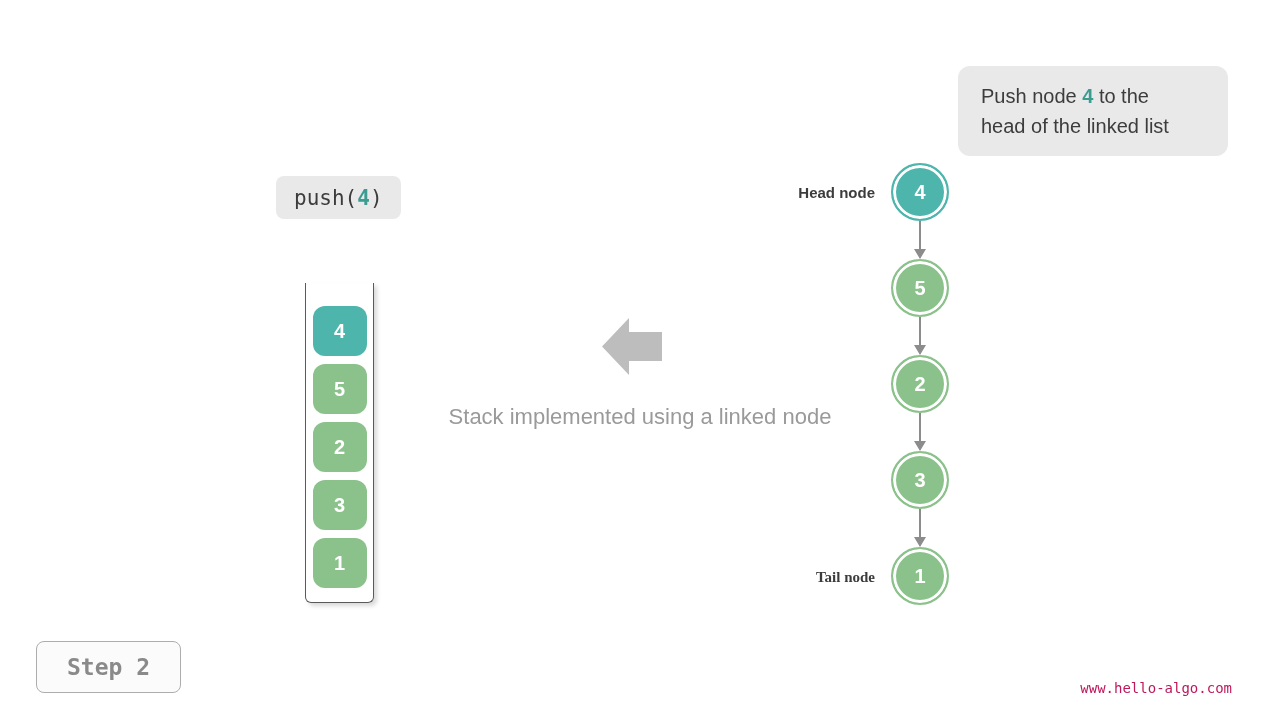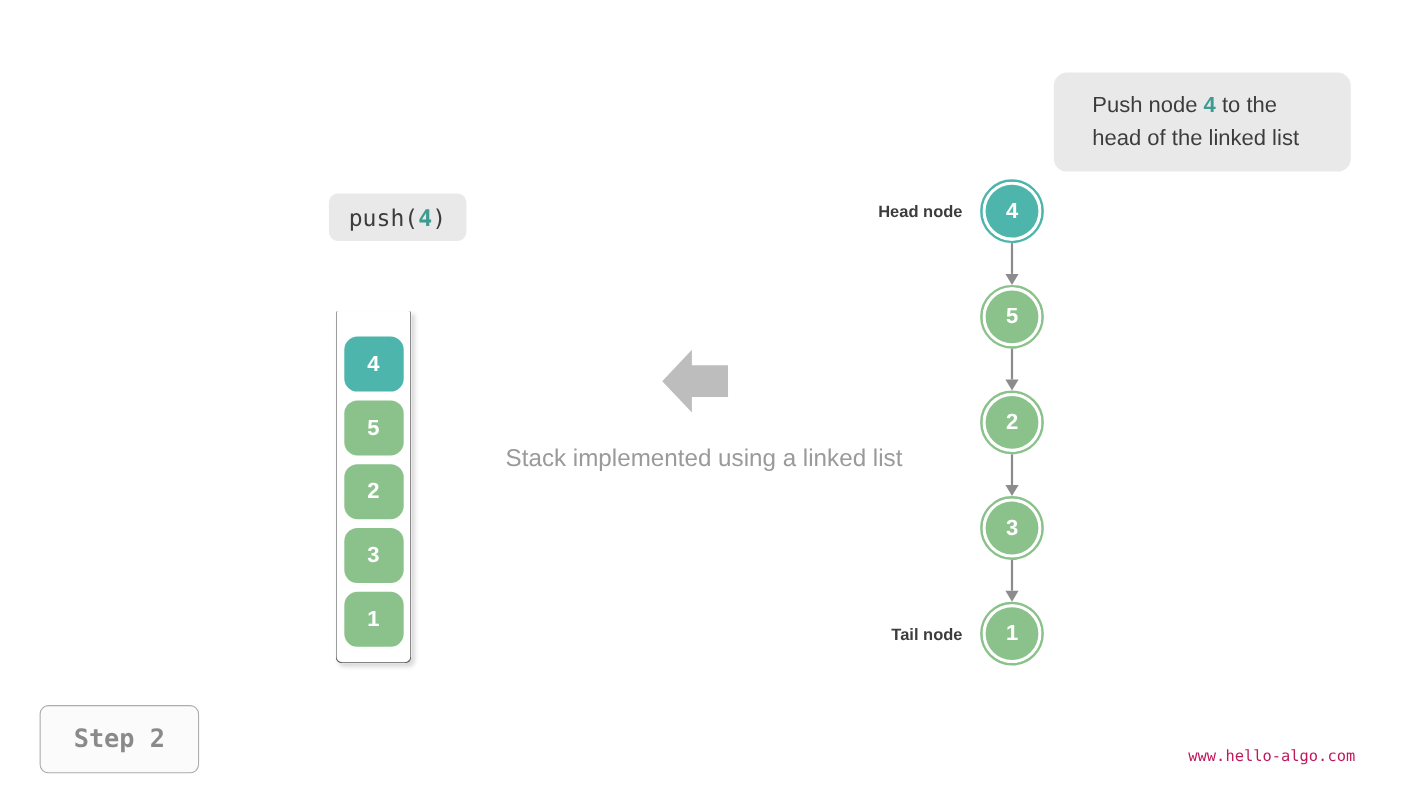--- a/index.html
+++ b/index.html
@@ -21,40 +21,39 @@
     overflow:hidden;
   }
 
   
   .callout{
     position:absolute;
     left:958px; top:66px;
     width:270px; height:90px;
     background:var(--box-bg);
     border-radius:12px;
-    padding:15px 30px 15px 35px;
+    padding:15px 30px 15px 23px;
     font-size:20px;
     line-height:30px;
     color:var(--dark-text);
   }
   .callout b{color:var(--accent-text);font-weight:700;}
 
   
   .code-chip{
     position:absolute;
     left:276px; top:176px;
     height:43px;
     background:var(--box-bg);
     border-radius:8px;
     padding:0 18px;
     display:flex; align-items:center;
     font-family:"DejaVu Sans Mono", monospace;
     font-size:21px;
     color:var(--dark-text);
-    margin-left:23px;
   }
   .code-chip .arg{color:var(--accent-text);font-weight:700;}
 
   
   .stack{
     position:absolute;
     left:305px; top:283px;
     width:69px; height:320px;
     border:1.5px solid #5a5a5a;
     border-top:none;
@@ -120,27 +119,27 @@
 
   
   .node-label{
     position:absolute;
     left:640px; width:235px; height:58px;
     display:flex; align-items:center; justify-content:flex-end;
     font-size:15px; font-weight:700;
     color:var(--dark-text);
   }
   .node-label.head{top:163px;}
-  .node-label.tail{top:548px;}
+  .node-label.tail{top:548px;font-family:Liberation Serif, serif;}
 
   
   .step-badge{
     position:absolute;
     left:36px; top:641px;
-    width:145px; height:62px;
+    width:145px; height:52px;
     background:#FBFBFB;
     border:1.5px solid #ADADAD;
     border-radius:8px;
     display:flex; align-items:center; justify-content:center;
     font-family:"DejaVu Sans Mono", monospace;
     font-size:23px; font-weight:600;
     color:#8A8A8A;
   }
 
   
@@ -168,21 +167,21 @@
 <div class="stack">
   <div style="display:contents"><div class="stack-item highlight">4</div><div class="stack-item">5</div><div class="stack-item">2</div><div class="stack-item">3</div><div class="stack-item">1</div></div>
 </div>
 
 <div class="block-arrow">
   <svg width="60" height="57" viewBox="0 0 60 57">
     <polygon points="0,28.5 27,0 27,14 60,14 60,43 27,43 27,57" fill="#BDBDBD"></polygon>
   </svg>
 </div>
 
-<div class="caption">Stack implemented using a linked list</div>
+<div class="caption">Stack implemented using a linked node</div>
 
 <div class="node-label head">Head node</div>
 <div class="node-label tail">Tail node</div>
 
 <div class="linked-list">
     <div class="ll-node-wrap">
       <div class="ll-node highlight">4</div>
       <div class="connector">
         <div class="line"></div>
         <div class="head"></div>

